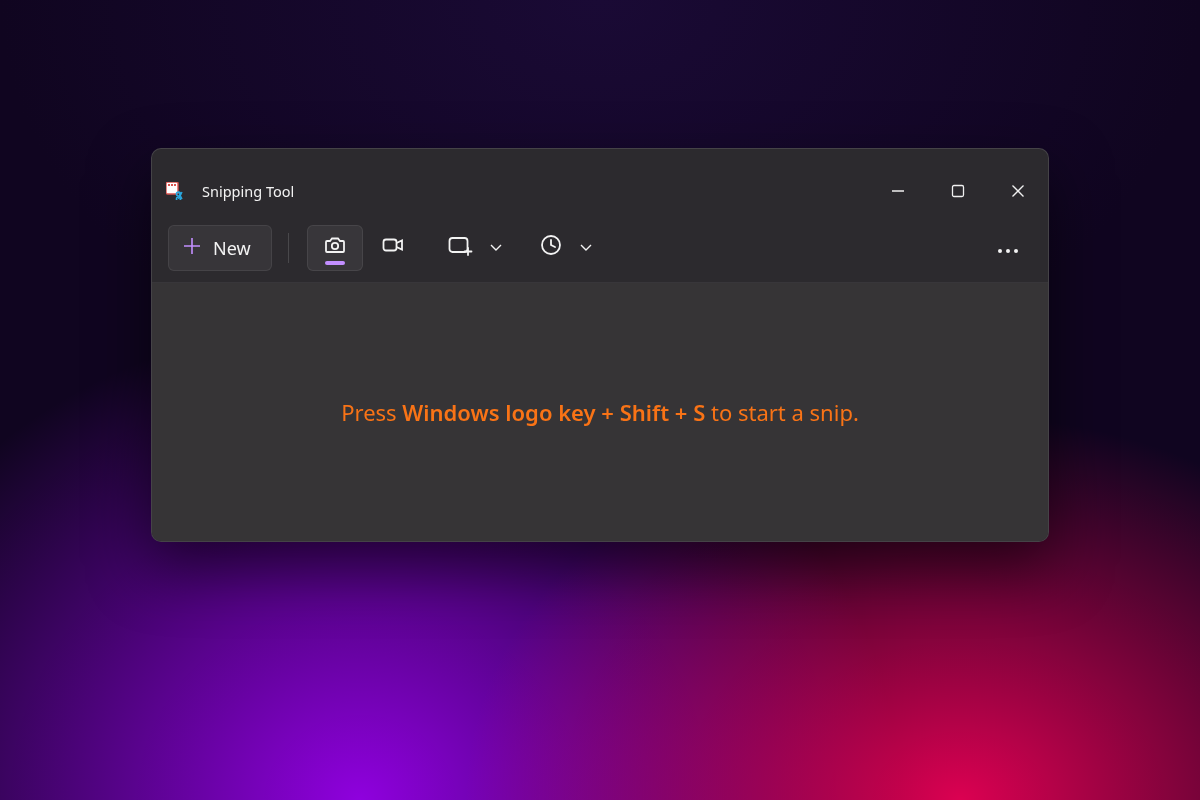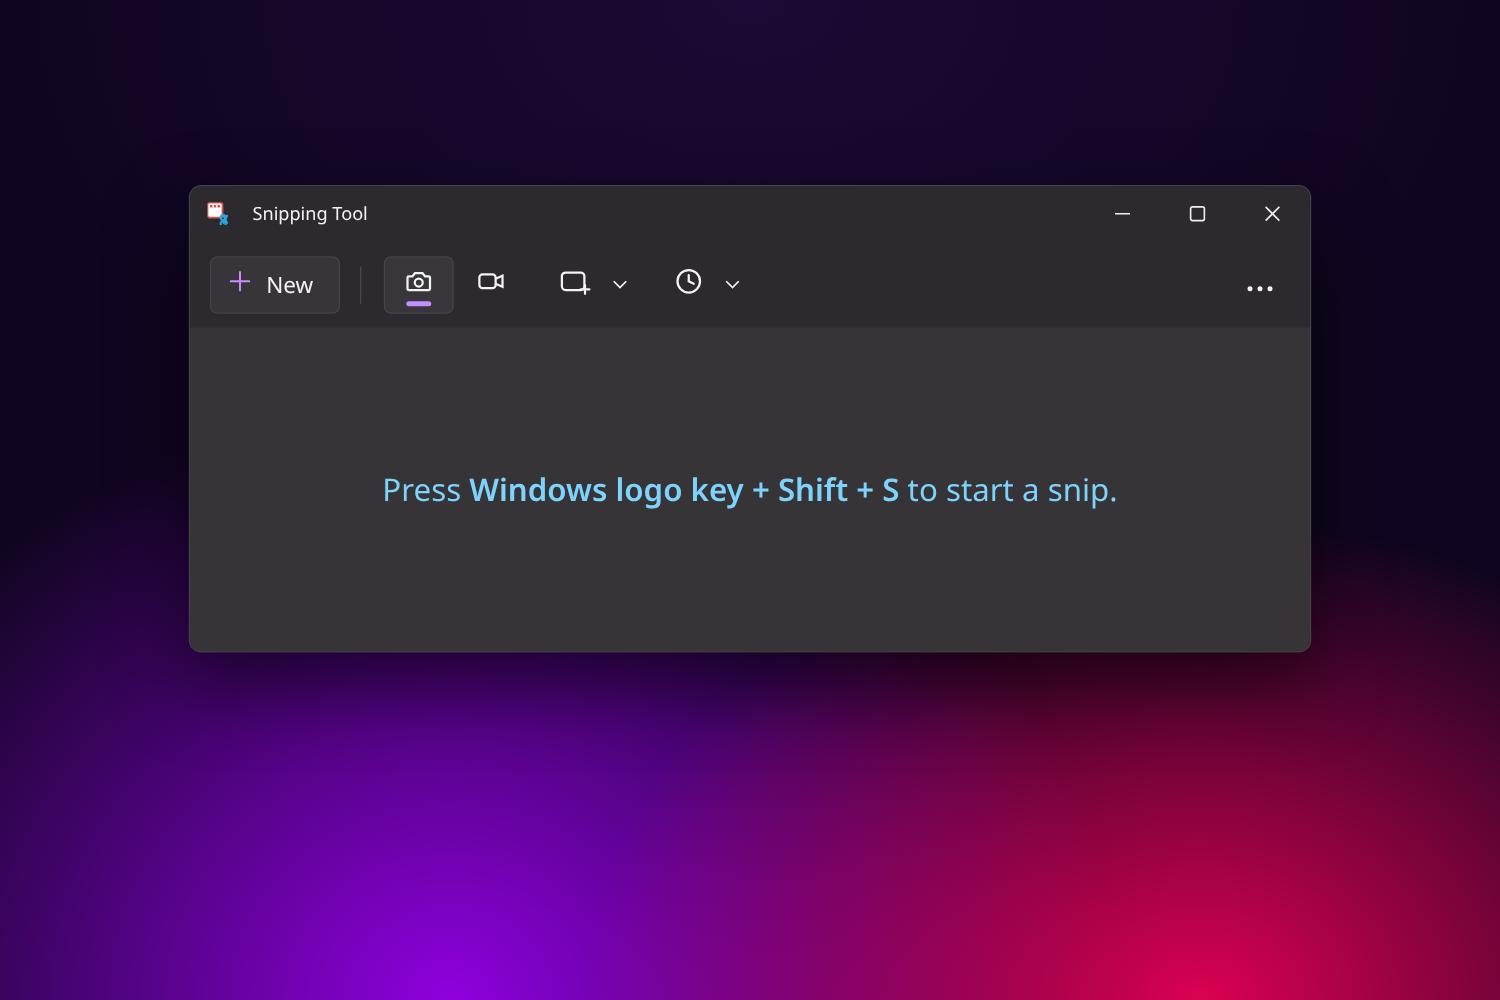--- a/index.html
+++ b/index.html
@@ -27,20 +27,21 @@
     overflow: hidden;
     color: #f3f3f3;
   }
   
   .titlebar {
     height: 44px;
     display: flex;
     align-items: center;
     padding-left: 14px;
     background: #2c2a2e;
+    margin-top: 20px;
   }
   .app-icon {
     width: 18px; height: 18px; margin-right: 18px;
     position: relative;
   }
   .app-title { font-size: 14.5px; }
   .win-controls { margin-left: auto; display: flex; height: 100%; }
   .win-btn {
     width: 60px; height: 100%;
     display: flex; align-items: center; justify-content: center;
@@ -102,21 +103,21 @@
   .spacer { flex: 1; }
   .more-btn { width: 48px; height: 46px; display:flex; align-items:center; justify-content:center; }
   .more-btn svg { width: 22px; height: 6px; }
   
   .content {
     min-height: 258px;
     display: flex; align-items: center; justify-content: center;
     background: #363436;
     padding: 40px;
   }
-  .hint { font-size: 25px; color: #7dd3fc; }
+  .hint { font-size: 22px; color: #f97316; }
   .hint .bold { font-weight: 600; }
 </style>
 </head>
 <body>
 
 <div class="window">
 
   <div class="titlebar">
     <span class="app-icon">
       <svg viewBox="0 0 18 18">

